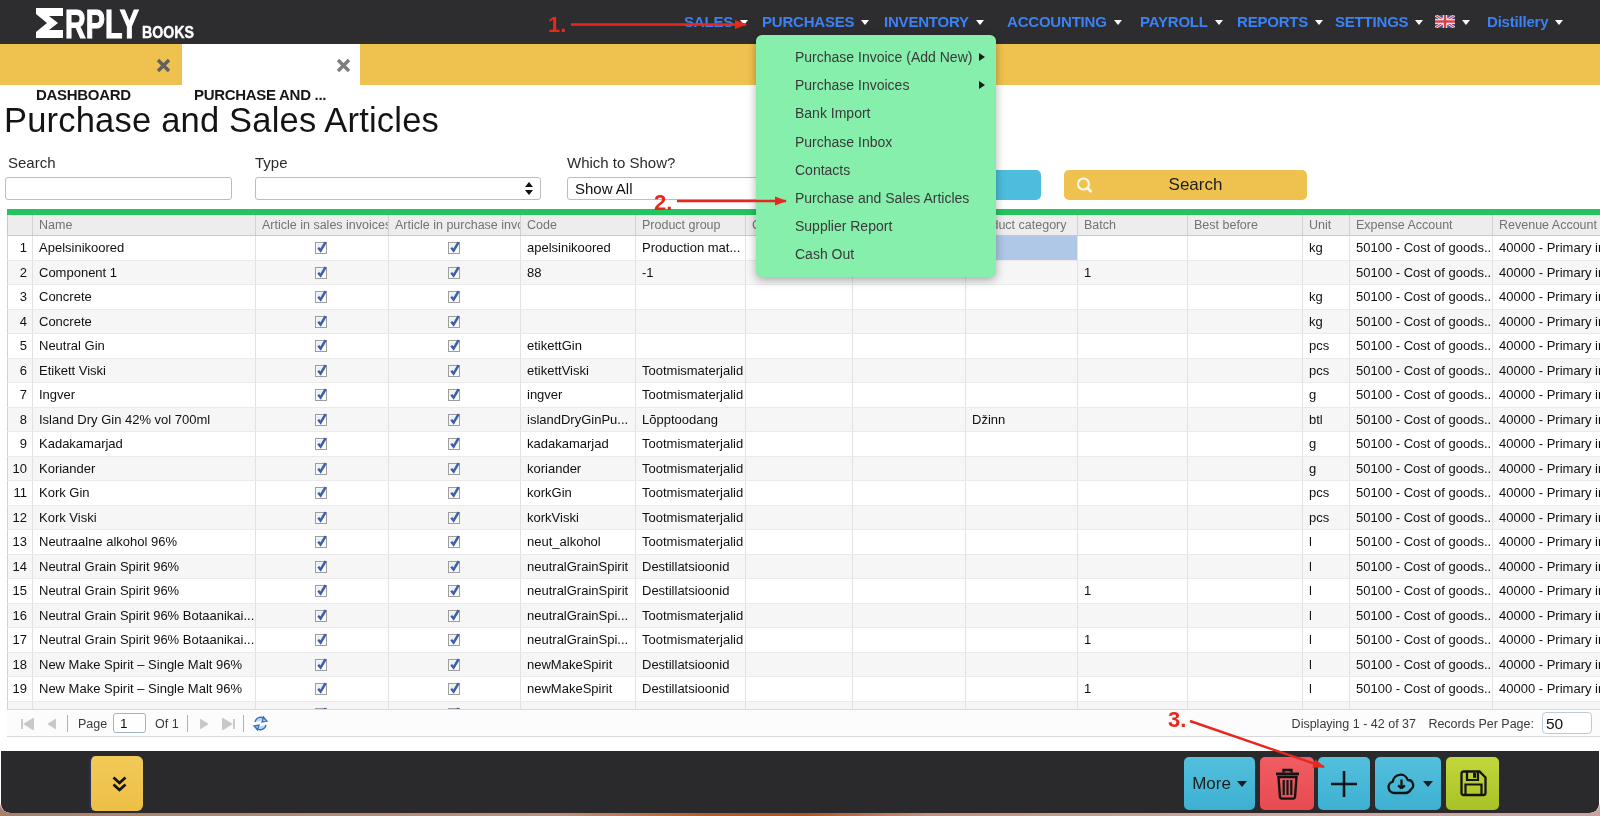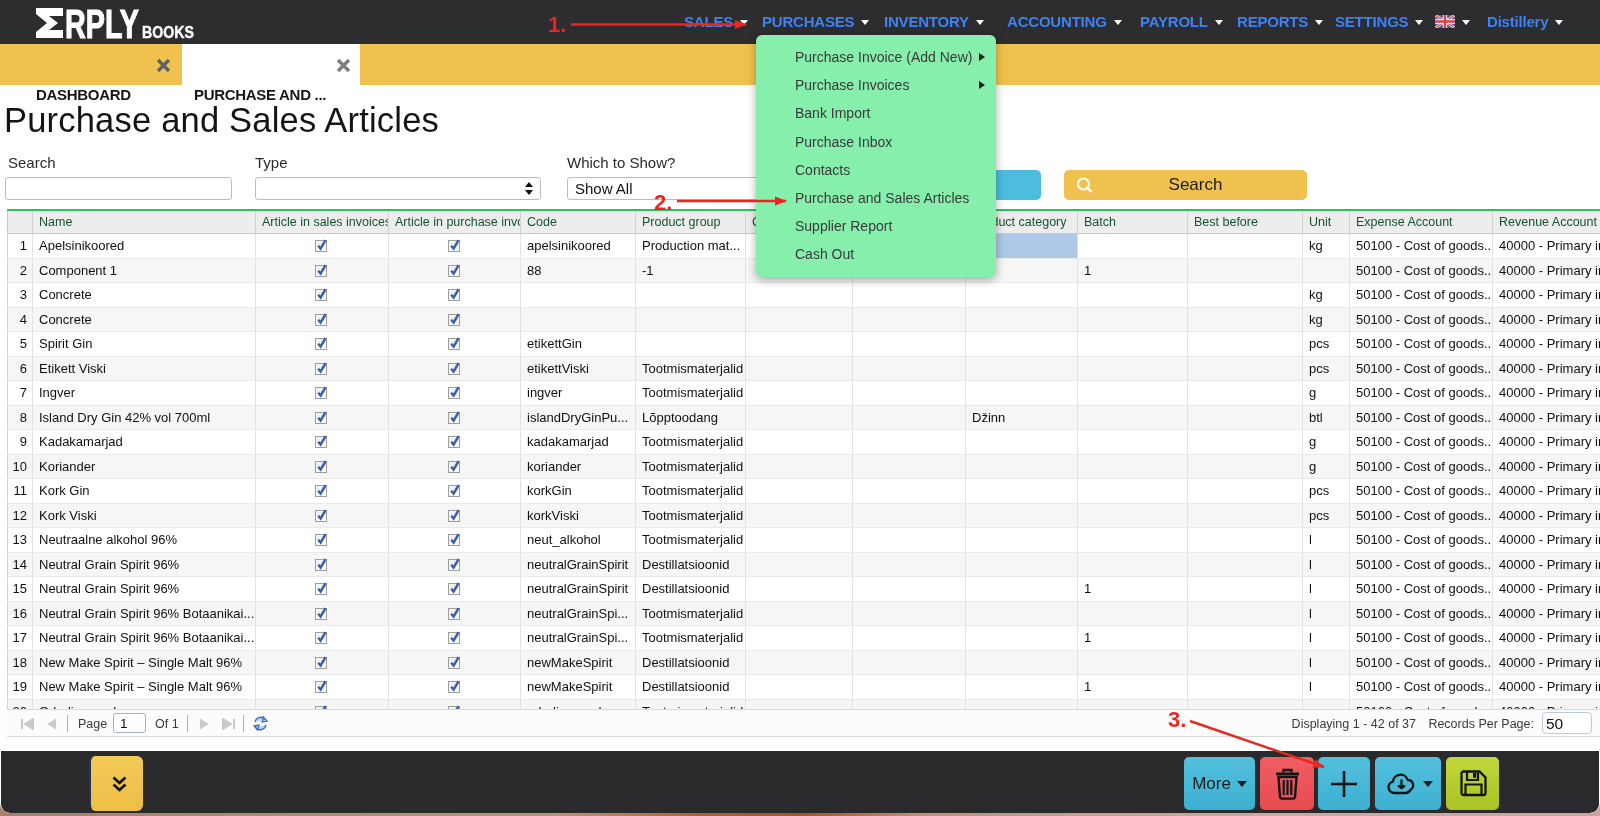--- a/index.html
+++ b/index.html
@@ -34,22 +34,22 @@
 
 
 #btn-search { left:1064px; top:170px; width:243px; height:30px; background:#efc24f; border-radius:5px; }
 #btn-search span { position:absolute; left:20px; right:0; top:0; line-height:30px; text-align:center;
   font-size:17px; color:#1c1c1c; }
 #btn-cyan { left:950px; top:170px; width:91px; height:30px; background:#4cbddc; border-radius:5px; }
 
 
 #tblwrap { left:7px; top:209px; width:1593px; height:500px; overflow:hidden; }
 table { border-collapse:collapse; table-layout:fixed; width:1593px; font-size:13px; color:#101010; }
-th { background:#ededed; border-right:1px solid #d2d2d2; border-top:2px solid #22c55e; border-bottom:1px solid #c9c9c9;
-  height:23.5px; font-size:12.5px; font-weight:normal; color:#14532d; text-align:left; padding:0 0 0 6px;
+th { background:#ededed; border-right:1px solid #d2d2d2; border-top:6px solid #22c55e; border-bottom:1px solid #c9c9c9;
+  height:23.5px; font-size:12.5px; font-weight:normal; color:#737373; text-align:left; padding:0 0 0 6px;
   white-space:nowrap; overflow:hidden; }
 td { height:24.5px; border-right:1px solid #e2e2e2; border-bottom:1px solid #eaeaea; padding:0 0 0 6px;
   white-space:nowrap; overflow:hidden; }
 tr:nth-child(odd) td { background:#f6f6f6; }
 td.c0 { text-align:right; padding:0 5px 0 0; border-left:1px solid #d2d2d2; }
 td.cc { text-align:center; padding:0; }
 td.sel { background:#afc8e8 !important; }
 th.h0 { border-left:1px solid #c9c9c9; }
 .cb { vertical-align:middle; }
 
@@ -274,21 +274,21 @@
             <td></td>
             <td></td>
             <td></td>
             <td></td>
             <td>kg</td>
             <td>50100 - Cost of goods...</td>
             <td>40000 - Primary inco</td>
           </tr>
 <tr>
             <td class="c0">5</td>
-            <td>Spirit Gin</td>
+            <td>Neutral Gin</td>
             <td class="cc"><svg class="cb" width="16" height="16" viewBox="0 0 16 16">
                 <rect x="1.5" y="2.5" width="11" height="11" fill="#fbfbfb" stroke="#9d9d9d"></rect>
                 <rect x="2.5" y="3.5" width="9" height="4.5" fill="#edeff1"></rect>
                 <path d="M4.2 7.8 L6.6 10.6 L11.6 2.2" stroke="#3c5fa8" stroke-width="2.5" fill="none"></path>
               </svg></td>
             <td class="cc"><svg class="cb" width="16" height="16" viewBox="0 0 16 16">
                 <rect x="1.5" y="2.5" width="11" height="11" fill="#fbfbfb" stroke="#9d9d9d"></rect>
                 <rect x="2.5" y="3.5" width="9" height="4.5" fill="#edeff1"></rect>
                 <path d="M4.2 7.8 L6.6 10.6 L11.6 2.2" stroke="#3c5fa8" stroke-width="2.5" fill="none"></path>
               </svg></td>

